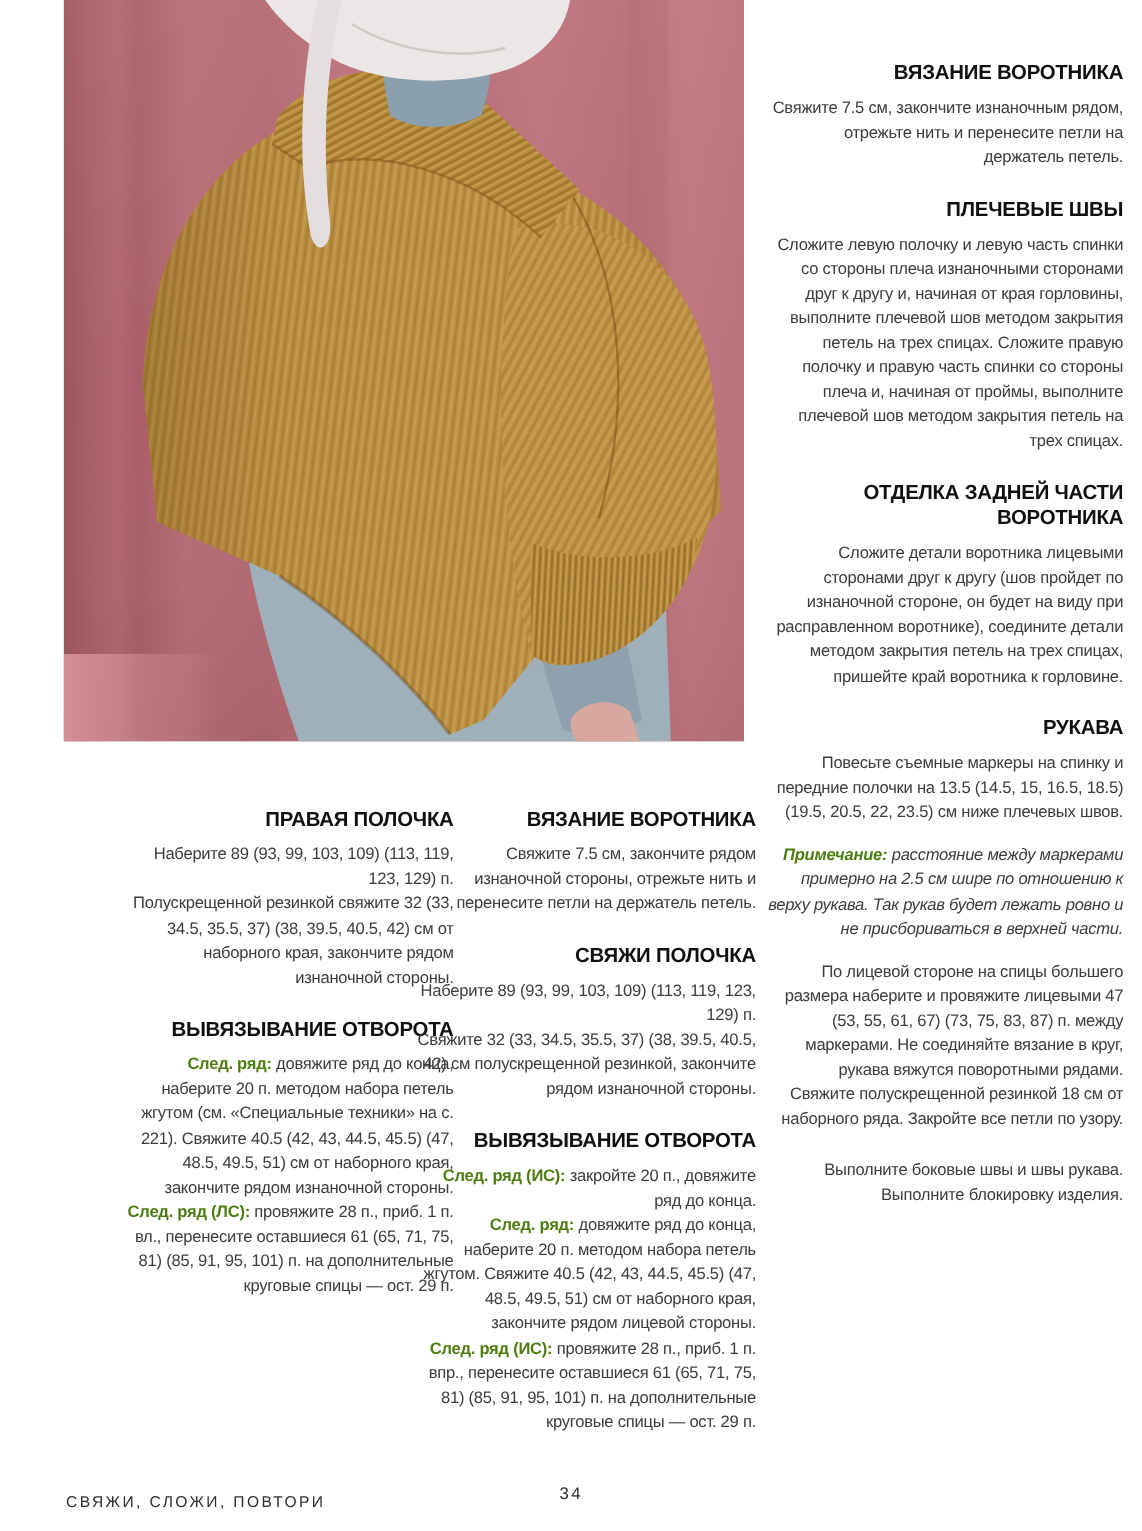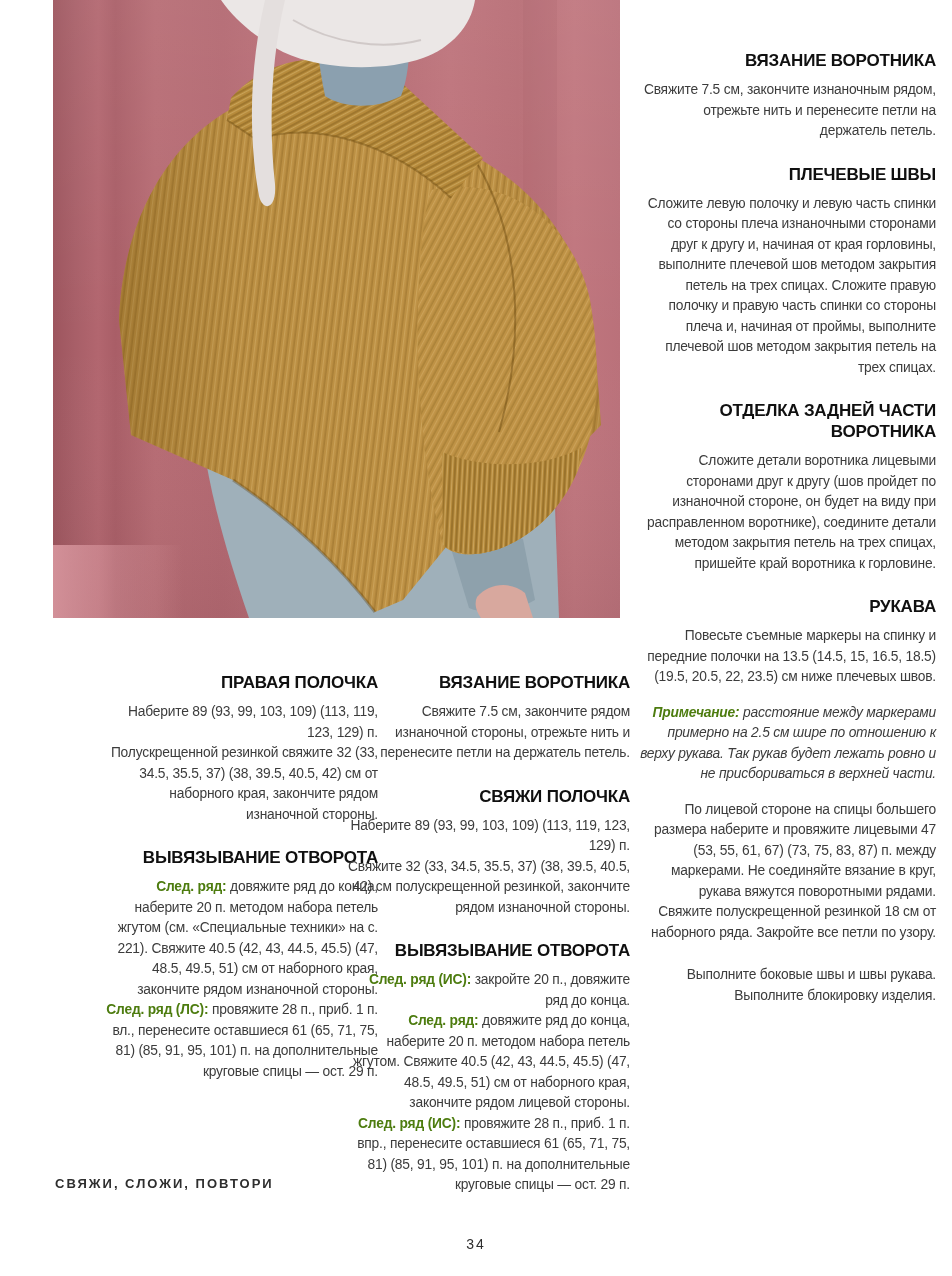--- a/index.html
+++ b/index.html
@@ -15,22 +15,22 @@
   section{margin:0 0 22px 0;}
   h3{
     margin:0 0 9px 0;font-size:17px;line-height:21px;color:#101010;
     font-weight:bold;letter-spacing:-0.2px;
   }
   p{margin:0;}
   p.gap{margin-top:15px;}
   span.b{font-weight:bold;color:#4d7c0f;}
   span.i{font-style:italic;}
   .footer-title{
-    position:absolute;left:55px;top:1176px;font-size:13px;letter-spacing:2px;
-    color:#2e2e2e;font-weight:bold;
+    position:absolute;left:55px;top:1244px;font-size:13px;letter-spacing:2px;
+    color:#2e2e2e;font-weight:normal;
   }
   .page-number{
     position:absolute;left:0;top:1236px;width:952px;text-align:center;
     font-size:14px;letter-spacing:2px;color:#2e2e2e;
   }
 </style>
 </head>
 <body>
 
 <div class="photo-wrap">

